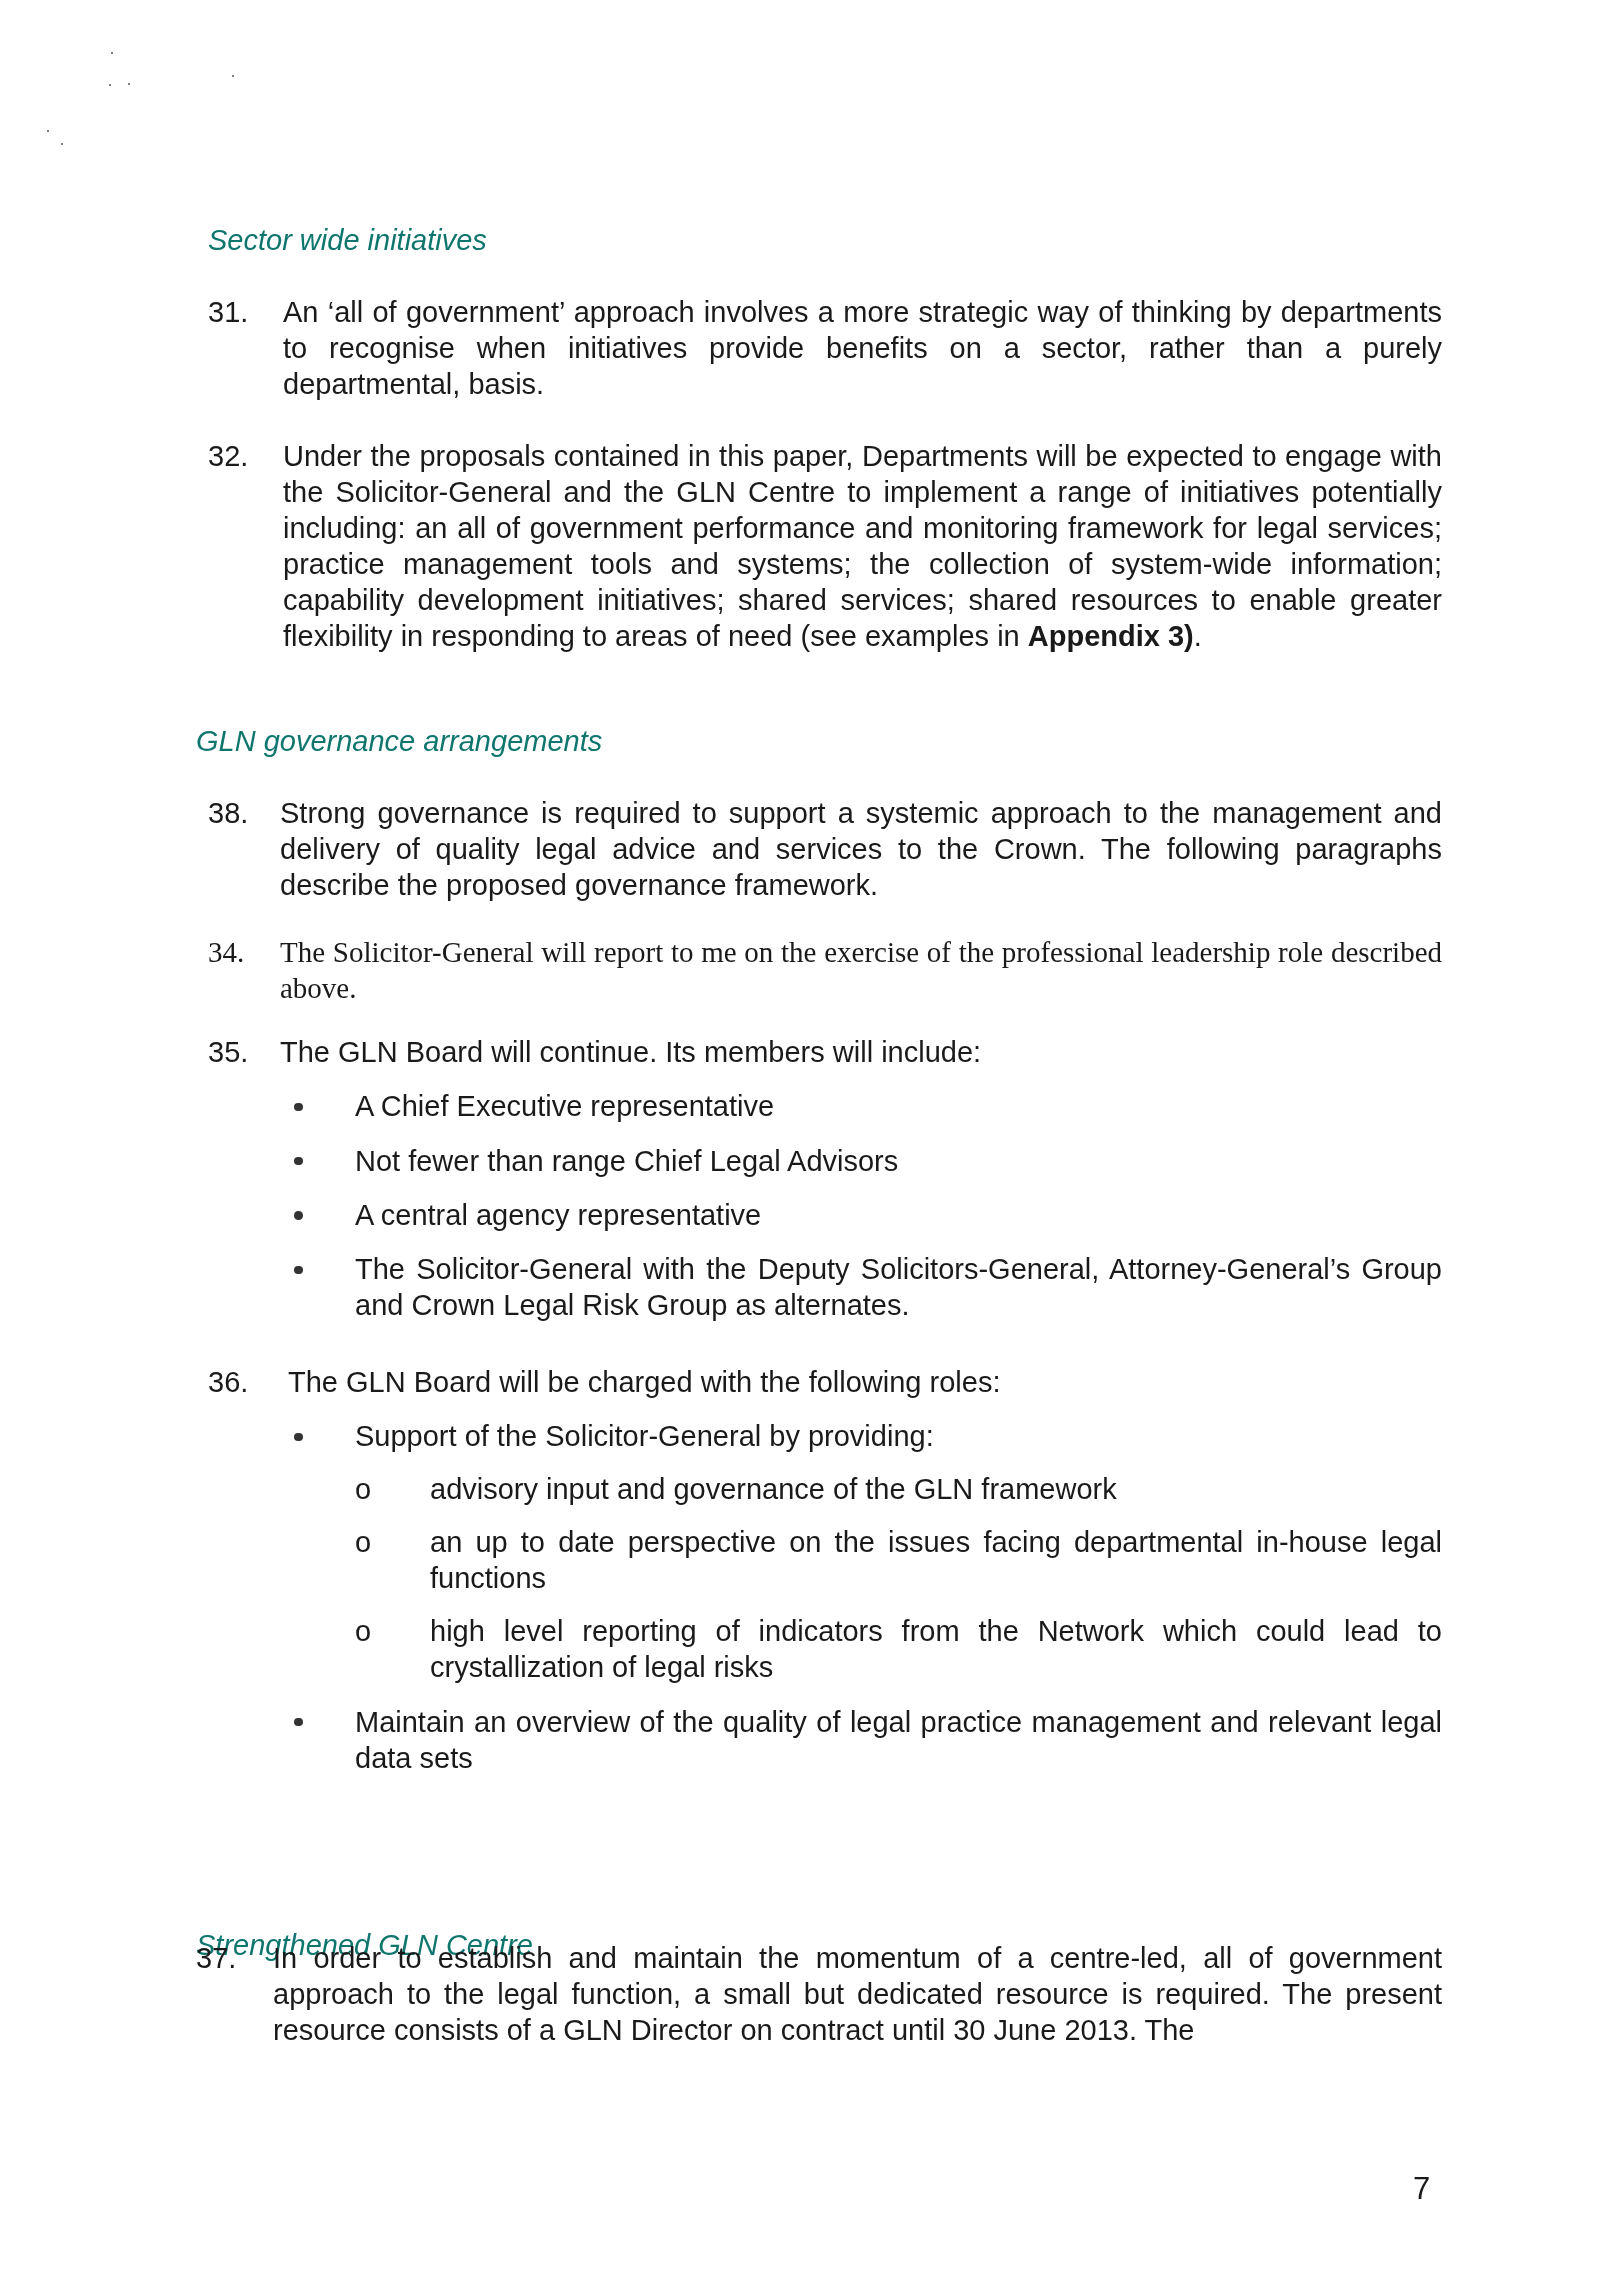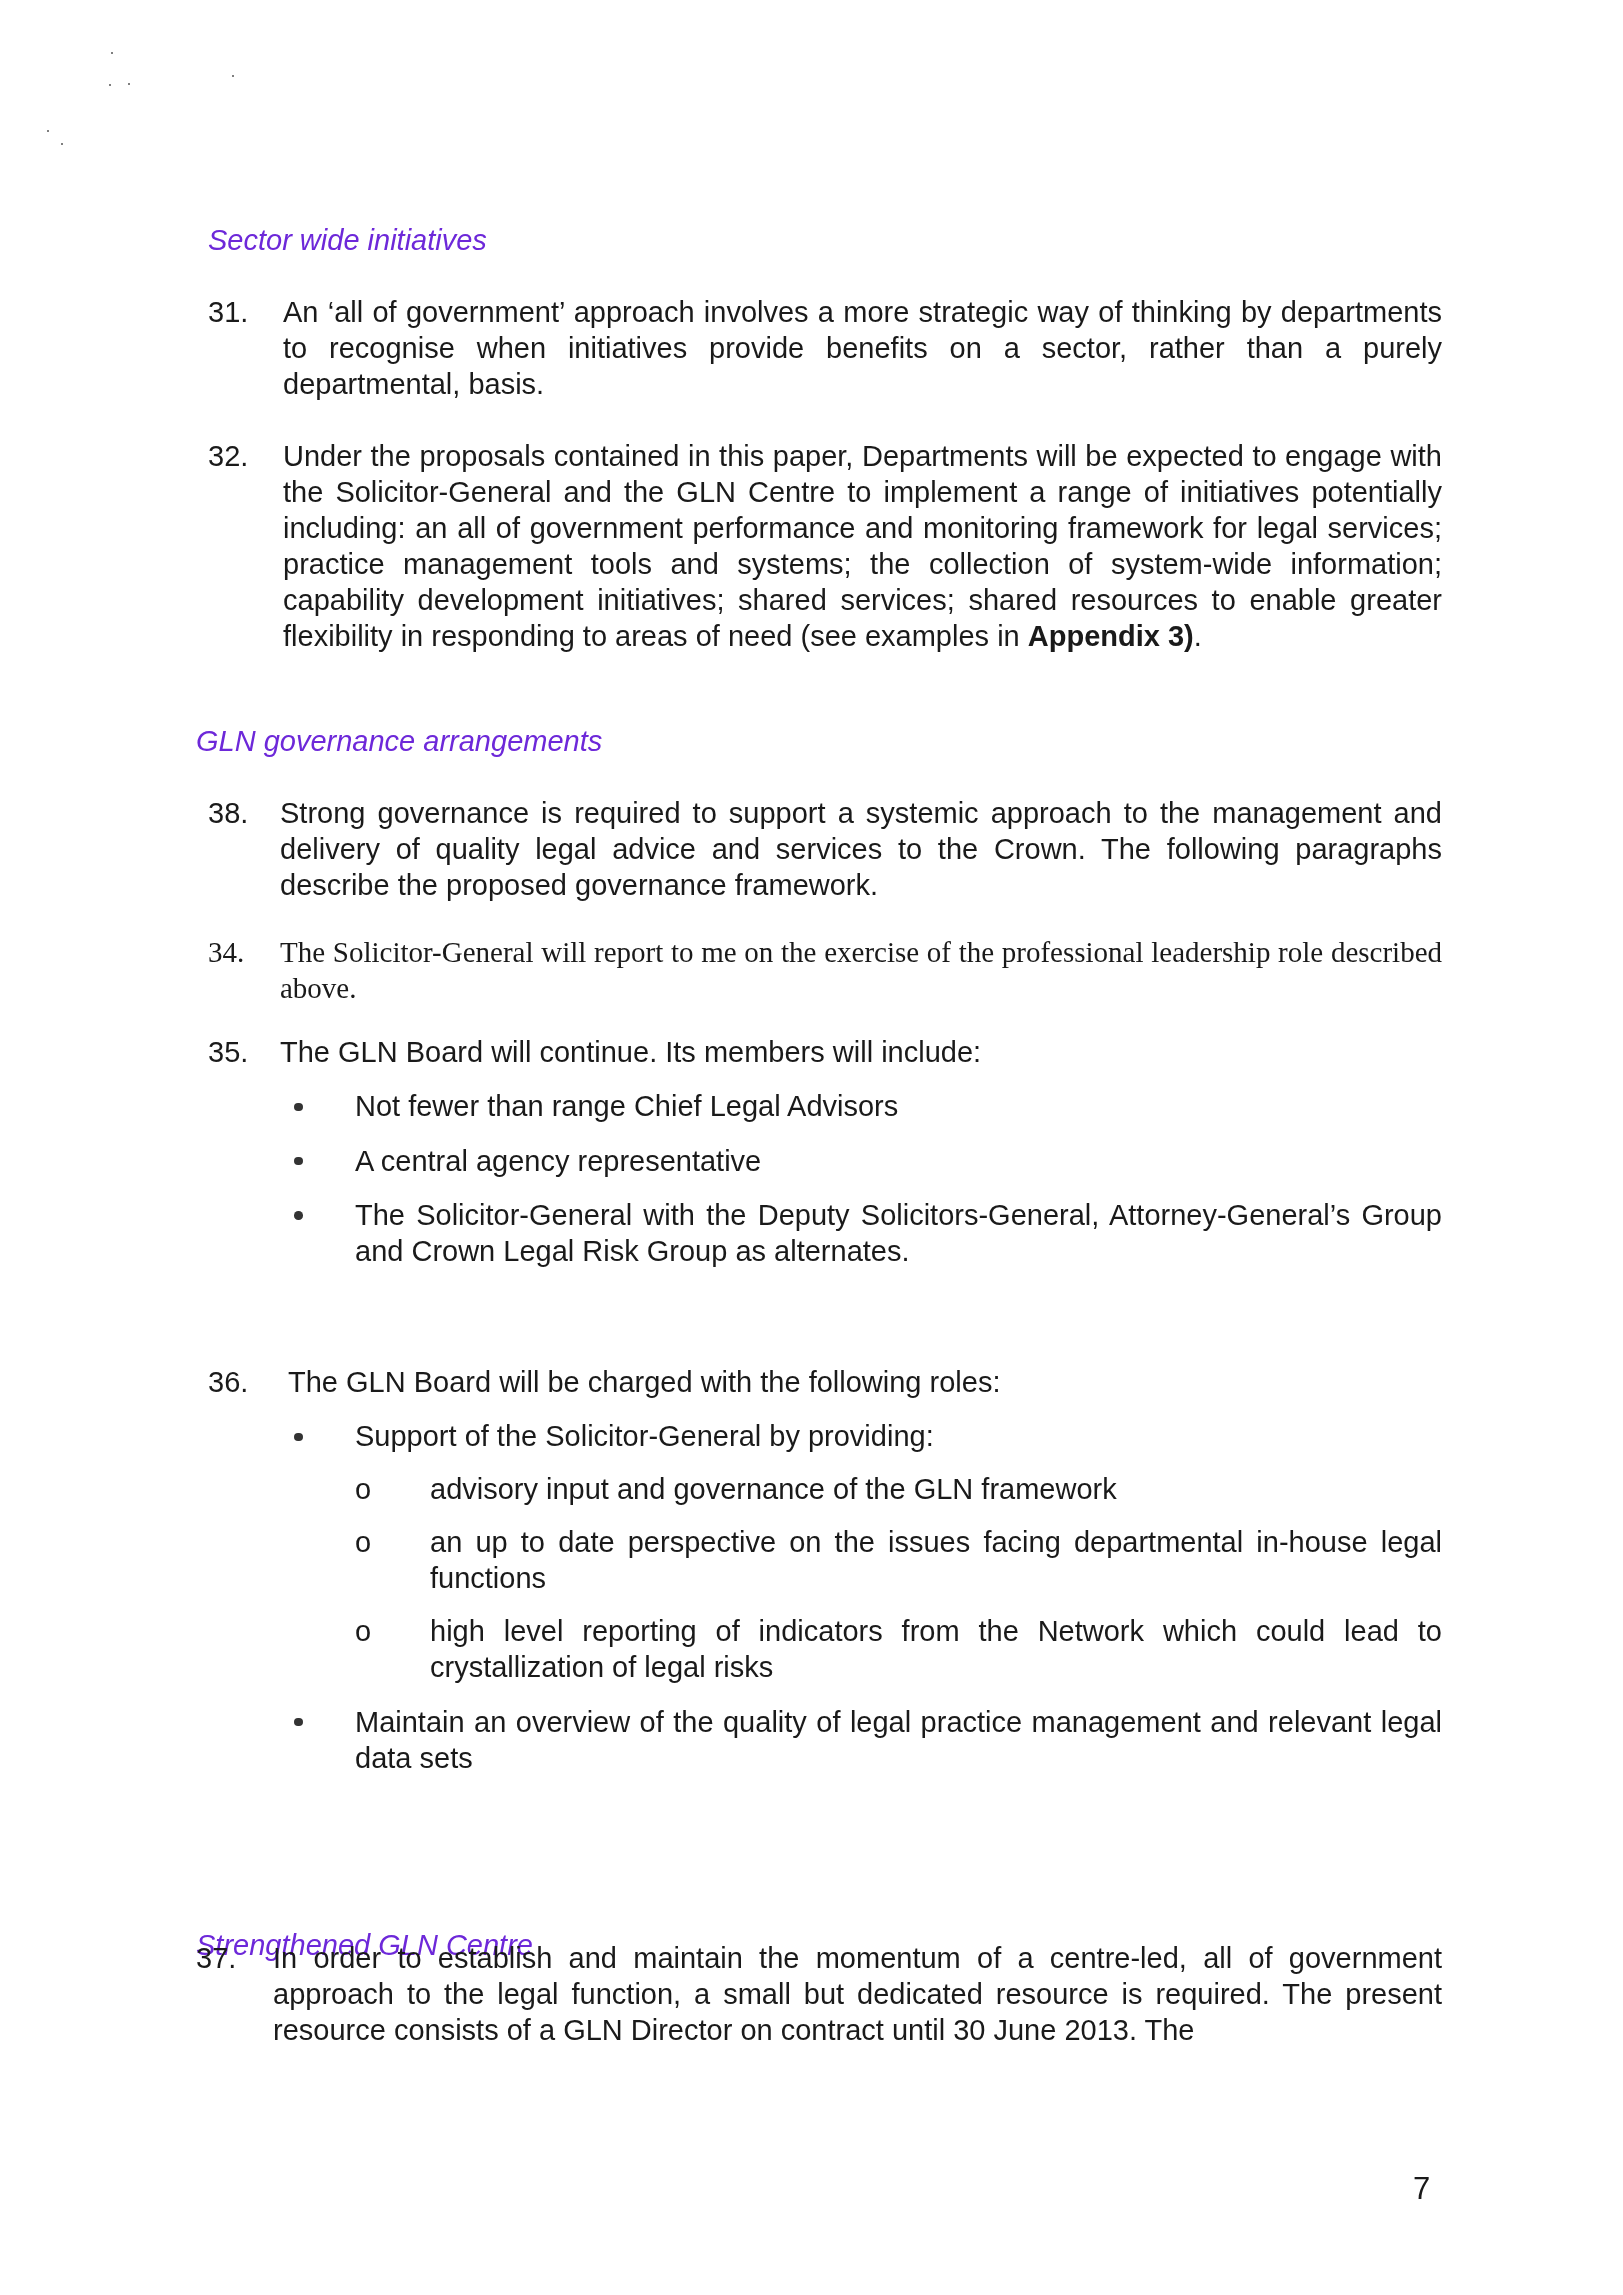--- a/index.html
+++ b/index.html
@@ -3,21 +3,21 @@
 <meta charset="utf-8">
 <style>
   html, body { margin: 0; padding: 0; background: #ffffff; }
   body {
     width: 1623px; height: 2295px; position: relative; overflow: hidden;
     font-family: "Liberation Sans", sans-serif; color: #1a1a1a;
     font-size: 29px; line-height: 36px;
   }
   .page { position: absolute; left: 0; top: 0; width: 1623px; height: 2295px; }
   .heading {
-    position: absolute; font-style: italic; font-size: 29px; line-height: 36px; color: #6d28d9;
+    position: absolute; font-style: italic; font-size: 29px; line-height: 36px; color: #0f766e;
   }
   .para { position: absolute; left: 208px; width: 1234px; }
   .para .num { position: absolute; left: 0; top: 0; }
   .para .body { margin-left: 75px; text-align: justify; text-align-last: left; }
   .para .body.tight { margin-left: 72px; }
   .bullet { position: relative; margin-left: 72px; margin-top: 18.3px; }
   .bullet .dot {
     position: absolute; left: 14.4px; top: 14.4px; width: 8.5px; height: 8.5px;
     border-radius: 50%; background: #333;
   }
@@ -63,20 +63,24 @@
   <div class="para" style="top:934px;font-family:Liberation Serif, serif;">
     <span class="num">34.</span>
     <div class="body tight">The Solicitor-General will report to me on the exercise of the professional leadership role described above.</div>
   </div>
 
   <div class="para" style="top:1034px;">
     <span class="num">35.</span>
     <div class="body tight">The GLN Board will continue.  Its members will include:</div>
     <div class="bullet">
       <span class="dot"></span>
+      <div class="btext">A Chief Executive representative</div>
+    </div>
+    <div class="bullet">
+      <span class="dot"></span>
       <div class="btext">Not fewer than range Chief Legal Advisors</div>
     </div>
     <div class="bullet">
       <span class="dot"></span>
       <div class="btext">A central agency representative</div>
     </div>
     <div class="bullet">
       <span class="dot"></span>
       <div class="btext">The Solicitor-General with the Deputy Solicitors-General, Attorney-General’s Group and Crown Legal Risk Group as alternates.</div>
     </div>

